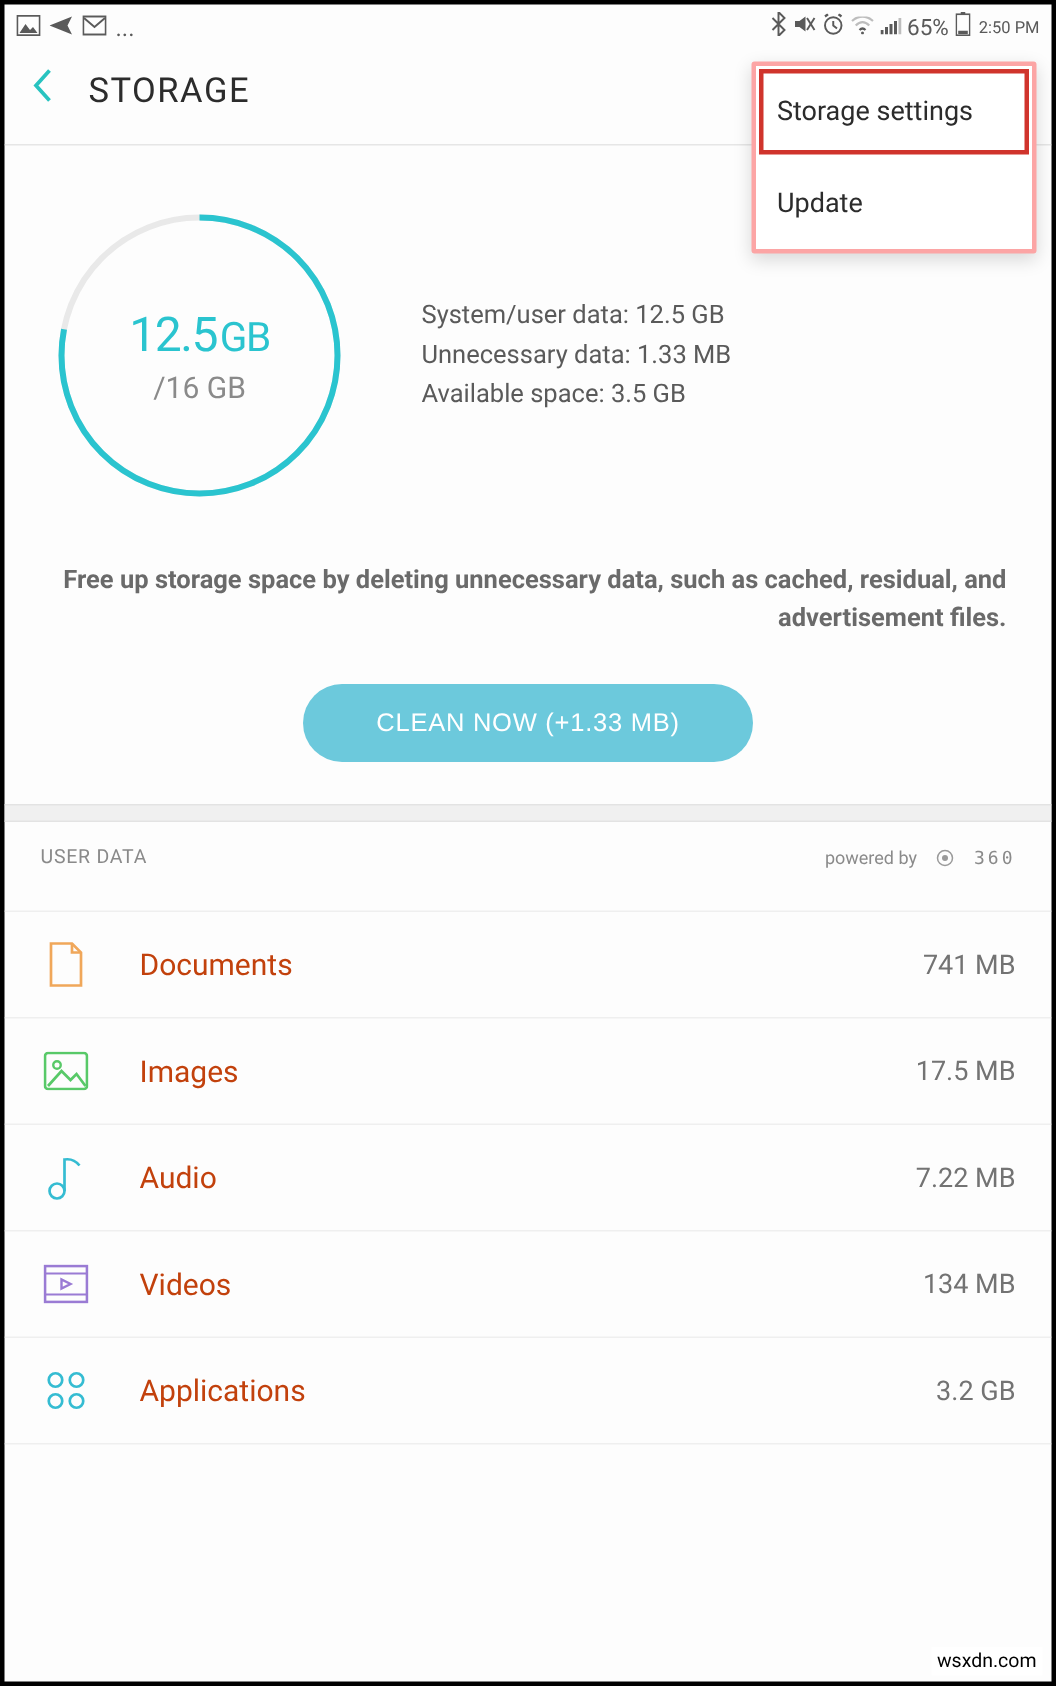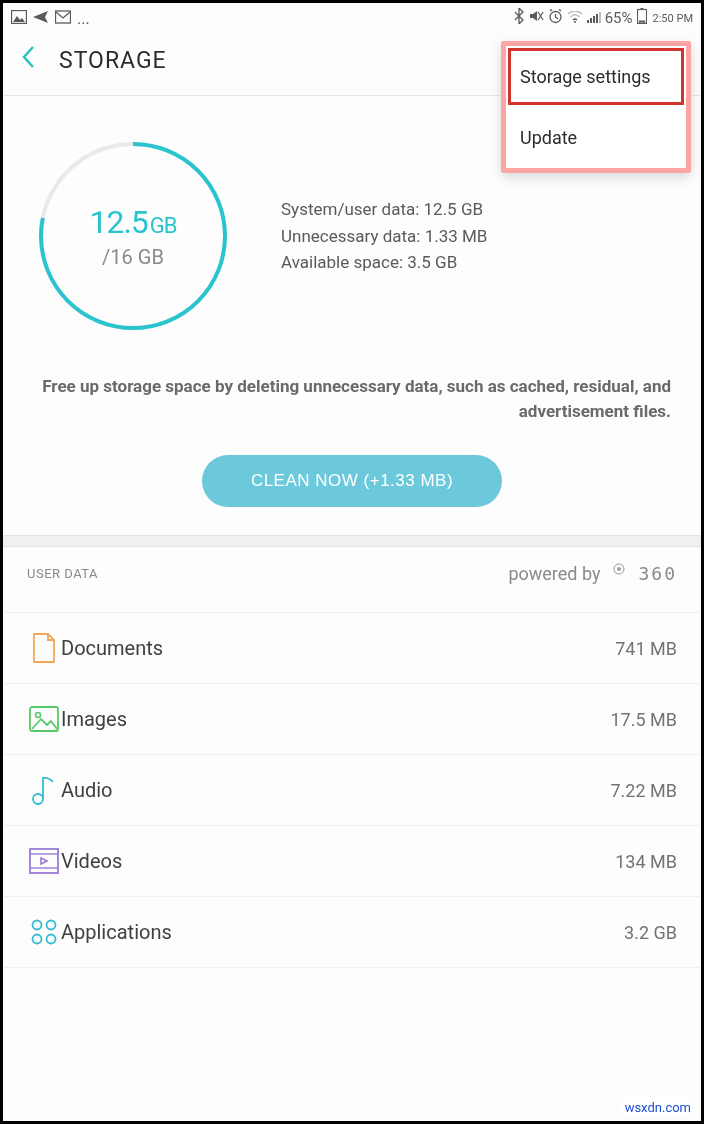--- a/index.html
+++ b/index.html
@@ -41,21 +41,21 @@
       font-weight: 400;
       letter-spacing: 1px;
       color: #2c2c2c;
     }
     .menu-popup {
       position: absolute;
       right: 10px;
       top: 38px;
       width: 190px;
       background: #fff;
-      border: 5px solid #fca5a5;
+      border: 3px solid #fca5a5;
       box-shadow: 0 4px 12px rgba(0,0,0,0.15);
       border-radius: 2px;
       z-index: 50;
     }
     .menu-item {
       padding: 20px 14px;
       font-size: 18px;
       color: #2c2c2c;
     }
     .menu-item.highlighted {
@@ -70,21 +70,21 @@
       justify-content: flex-start;
     }
     .ring-wrap { position: relative; width: 200px; height: 200px; }
     .ring-svg { transform: rotate(-90deg); }
     .ring-center {
       position: absolute; inset: 0;
       display: flex; flex-direction: column;
       align-items: center; justify-content: center;
     }
     .used-gb { font-size: 32px; color: #2ac4cf; font-weight: 400; letter-spacing: -1px;}
-    .used-gb .unit{ font-size: 22px; margin-left:2px;}
+    .used-gb .unit{ font-size: 27px; margin-left:2px;}
     .total-gb { font-size: 20px; color: #8a8a8a; margin-top: 4px; }
     .storage-lines { font-size: 17px; color: #5a5a5a; line-height: 1.55; }
     .hint {
       text-align: right; color: #6a6a6a; font-size: 17px;
       padding: 8px 30px 24px; line-height: 1.45; font-weight: bold;
     }
     .clean-btn {
       display: block; margin: 8px auto 28px;
       width: 300px; padding: 16px 0;
       background: #6cc9dc;
@@ -92,32 +92,32 @@
       font-size: 17px; letter-spacing: 0.5px;
     }
     .divider-thick { height: 12px; background: #f0f0f0; border-top: 1px solid #e3e3e3; border-bottom: 1px solid #e3e3e3;}
     .section-hdr {
       display: flex; justify-content: space-between; align-items: center;
       padding: 16px 24px 28px;
       font-size: 13px; color: #8a8a8a;
       border-bottom: 1px solid #efefef;
     }
     .section-hdr .left { letter-spacing: 0.5px; }
-    .section-hdr .right { font-size: 18px; display:flex; gap:13px;}
+    .section-hdr .right { font-size: 12px; display:flex; align-items:center; gap:13px;}
     .list-item {
       display: flex; align-items: center;
       padding: 18px 24px;
       border-bottom: 1px solid #efefef;
     }
     .list-icon { width: 34px; height: 34px; display:flex; align-items:center; justify-content:center;}
-    .list-label { font-size: 20px; color: #404040; flex: 1; }
+    .list-label { font-size: 20px; color: #c2410c; margin-left: 32px; flex: 1; }
     .list-size { font-size: 18px; color: #737373; }
     .watermark {
       position: absolute; bottom: 4px; right: 6px;
-      font-size: 13px; color: #1d4ed8;
+      font-size: 13px; color: #000000;
       background: rgba(255,255,255,0.9);
       padding: 2px 4px;
     }
   </style>
 </head>
 <body>
 
 <div class="status-bar">
   <div class="status-left">
     <span>

